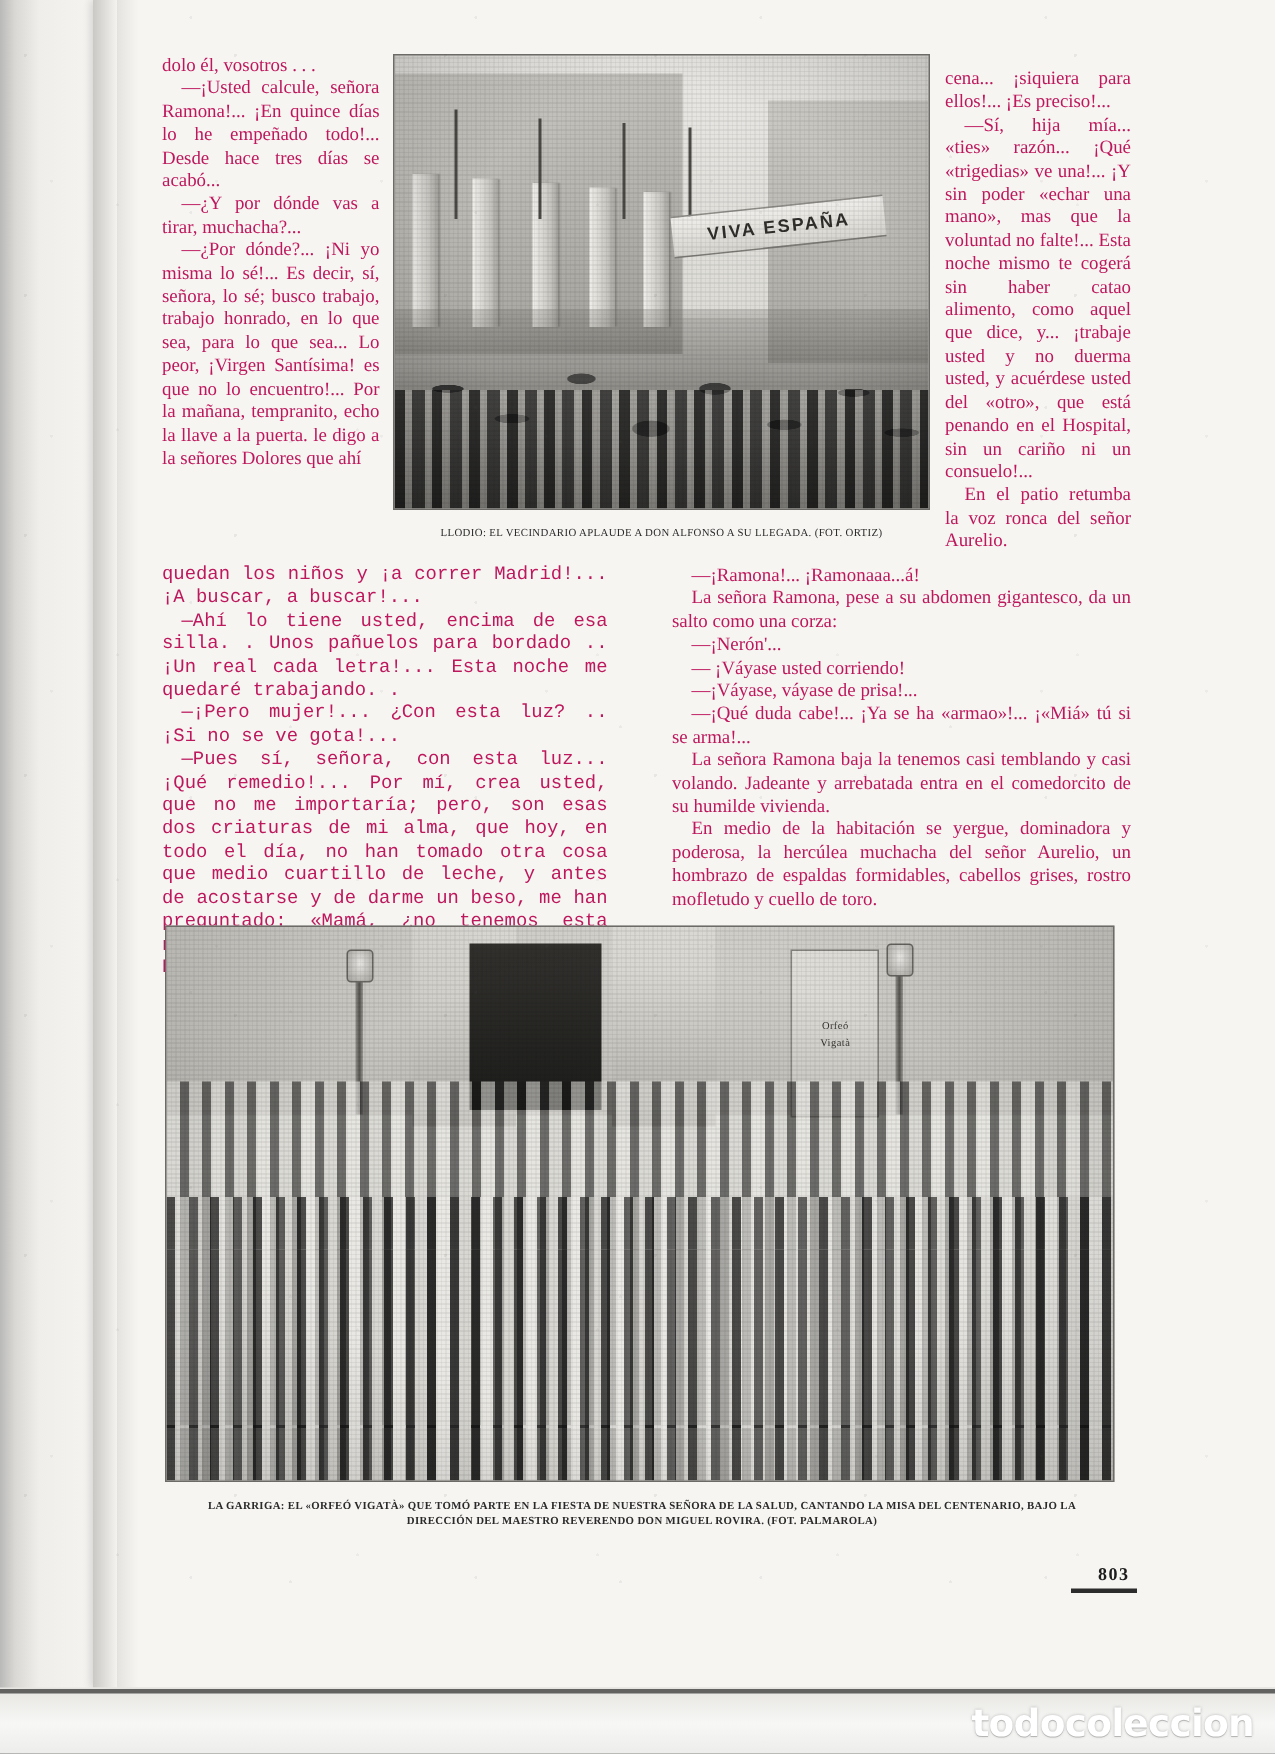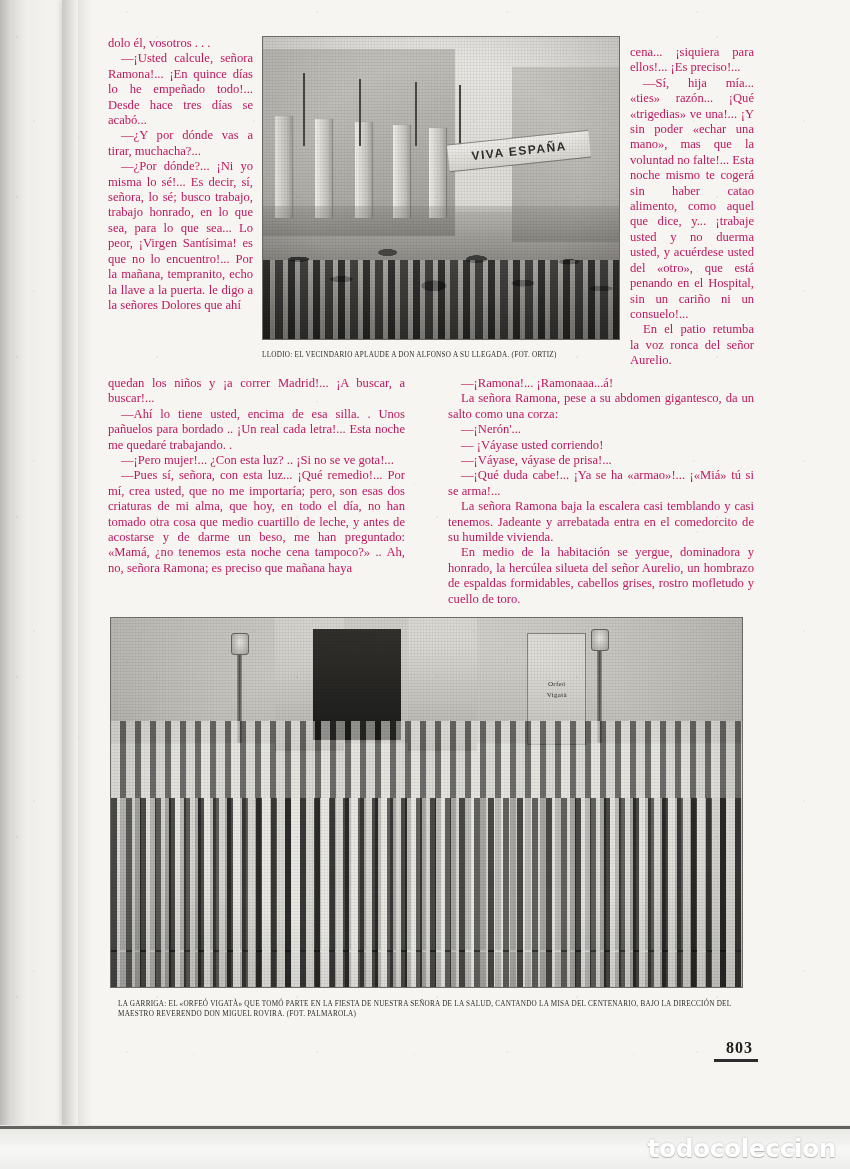--- a/index.html
+++ b/index.html
@@ -83,55 +83,55 @@
     line-height: 15.4px;
     text-align: justify;
     text-justify: inter-word;
     hyphens: manual;
   }
   .col p { margin: 0; }
   .col p.ind { text-indent: 13px; }
 
   .col-left-top  { left: 108px; top: 36px;  width: 145px; }
   .col-right-top { left: 630px; top: 45px;  width: 124px; }
-  .col-mid-left  { left: 108px; top: 376px; width: 297px; }
+  .col-mid-left  { left: 108px; top: 376px; width: 297px; font-family: Liberation Mono, monospace; }
   .col-mid-right { left: 448px; top: 376px; width: 306px; }
 
   
   .fig {
     position: absolute;
     background: #cfcdc8;
   }
   .fig .frame {
     position: absolute;
     inset: 0;
     border: 1px solid #6d6b67;
     box-sizing: border-box;
   }
   .caption {
     position: absolute;
     font-family: "Liberation Serif", "DejaVu Serif", serif;
     font-size: 7.2px;
     letter-spacing: .25px;
     line-height: 10px;
-    text-align: left;
+    text-align: center;
     color: #2a2a2a;
     text-transform: uppercase;
   }
 
   #fig-llodio { left: 262px; top: 36px; width: 358px; height: 304px; }
   #cap-llodio { left: 262px; top: 350px; width: 358px; }
 
   #fig-garriga { left: 110px; top: 617px; width: 633px; height: 371px; }
-  #cap-garriga { left: 118px; top: 999px; width: 620px; }
+  #cap-garriga { left: 118px; top: 999px; width: 620px; font-weight: bold; }
 
   .page-number {
     position: absolute;
     right: 97px; bottom: 112px;
-    font-size: 16px;
+    font-size: 12px;
     font-weight: bold;
     color: #1d1d1d;
     font-family: "Liberation Serif", serif;
     letter-spacing: 1px;
   }
   .page-number-rule {
     position: absolute;
     right: 92px; bottom: 107px;
     width: 44px; height: 3px;
     background: #2c2c2c;
@@ -300,22 +300,22 @@
     <p class="ind">—Pues sí, señora, con esta luz... ¡Qué remedio!... Por mí, crea usted, que no me importaría; pero, son esas dos criaturas de mi alma, que hoy, en todo el día, no han tomado otra cosa que medio cuartillo de leche, y antes de acostarse y de darme un beso, me han preguntado: «Mamá, ¿no tenemos esta noche cena tampoco?» .. Ah, no, señora Ramona; es preciso que mañana haya</p>
   </div>
 
   <div class="col col-mid-right">
     <p class="ind">—¡Ramona!... ¡Ramonaaa...á!</p>
     <p class="ind">La señora Ramona, pese a su abdomen gigantesco, da un salto como una corza:</p>
     <p class="ind">—¡Nerón'...</p>
     <p class="ind">— ¡Váyase usted corriendo!</p>
     <p class="ind">—¡Váyase, váyase de prisa!...</p>
     <p class="ind">—¡Qué duda cabe!... ¡Ya se ha «armao»!... ¡«Miá» tú si se arma!...</p>
-    <p class="ind">La señora Ramona baja la escalera casi temblando y casi tenemos. Jadeante y arrebatada entra en el comedorcito de su humilde vivienda.</p>
-    <p class="ind">En medio de la habitación se yergue, dominadora y honrado, la hercúlea silueta del señor Aurelio, un hombrazo de espaldas formidables, cabellos grises, rostro mofletudo y cuello de toro.</p>
+    <p class="ind">La señora Ramona baja la tenemos casi temblando y casi volando. Jadeante y arrebatada entra en el comedorcito de su humilde vivienda.</p>
+    <p class="ind">En medio de la habitación se yergue, dominadora y poderosa, la hercúlea muchacha del señor Aurelio, un hombrazo de espaldas formidables, cabellos grises, rostro mofletudo y cuello de toro.</p>
   </div>
 
   <div class="fig" id="fig-garriga">
     <div class="ph">
       <div class="sky2"></div>
       <div class="wall2"></div>
 
       <div class="side-pillar" style="left:26%;"></div>
       <div class="side-pillar" style="left:47%;"></div>
       <div class="doorway"></div>

